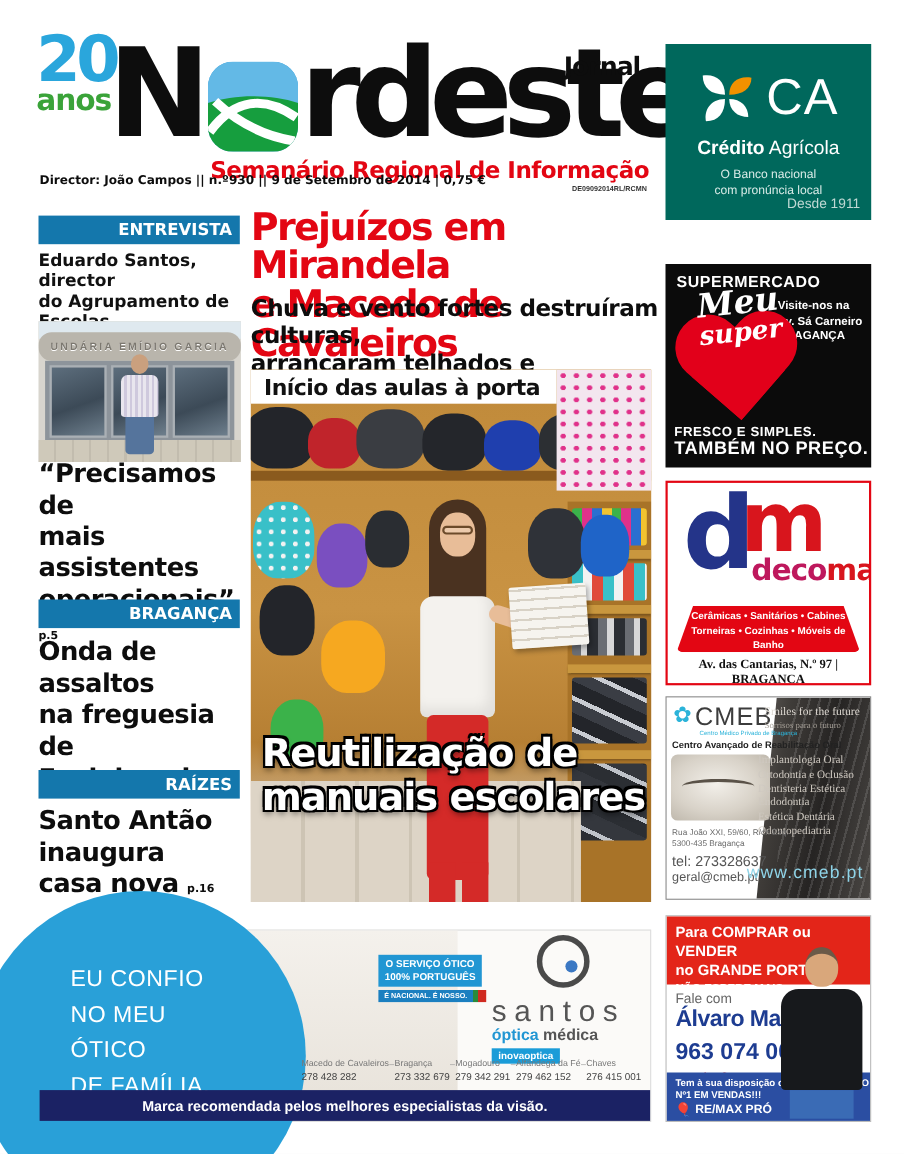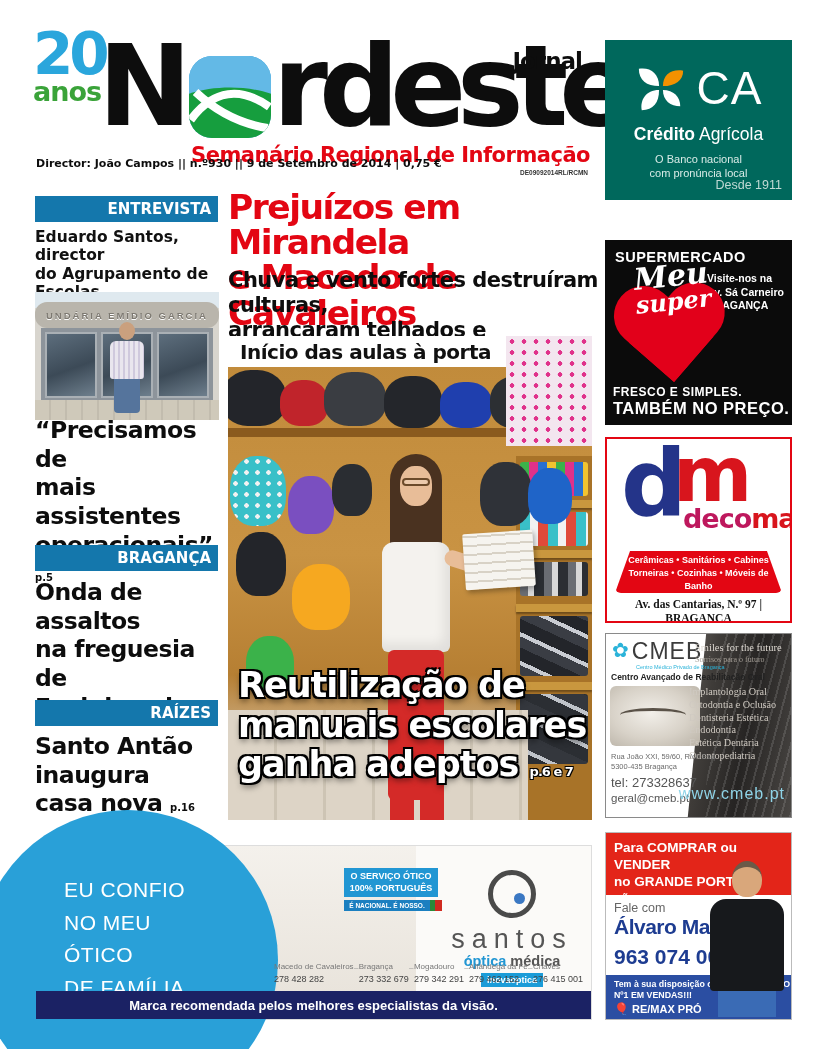--- a/index.html
+++ b/index.html
@@ -141,21 +141,21 @@
   .st-glass { position:absolute; left:114px; top:30px; width:56px; height:16px; display:flex; gap:4px; }
   .st-glass i { flex:1; border:3px solid #2b2b2b; border-radius:5px; background:rgba(255,255,255,.25); }
   .st-smile { position:absolute; left:132px; top:64px; width:22px; height:8px; border-bottom:3px solid #b0775a; border-radius:50%; }
   .st-shirt { position:absolute; left:84px; top:82px; width:118px; height:64px; background:#fdfdfd; clip-path:polygon(12% 100%, 22% 0, 78% 0, 88% 100%); }
   .st-circle { position:absolute; left:-58px; top:-36px; width:300px; height:300px; border-radius:50%; background:#29a0d8; }
   .st-circle-txt { position:absolute; left:28px; top:28px; color:#fff; font-size:21px; line-height:1.55; font-weight:normal; letter-spacing:0.5px; }
   .st-badge { position:absolute; left:308px; top:22px; width:94px; }
   .st-badge .b1 { background:#2196d3; color:#fff; font-weight:bold; font-size:9px; text-align:center; line-height:1.3; padding:3px 2px; }
   .st-badge .b2 { margin-top:3px; background:#1b7fc0; color:#fff; font-weight:bold; font-size:6.5px; text-align:center; padding:2px; position:relative; width:86px; }
   .st-flag { position:absolute; right:-12px; top:0; width:12px; height:100%; background:linear-gradient(90deg,#2a8a3a 0 40%, #d02a20 40% 100%); }
-  .st-logo { position:absolute; right:14px; top:24px; width:130px; text-align:center; }
+  .st-logo { position:absolute; right:14px; top:4px; width:130px; }
   .st-ring { width:48px; height:48px; border:5px solid #4a4a4a; border-radius:50%; margin:0 auto; position:relative; }
   .st-ring i { position:absolute; right:6px; top:18px; width:11px; height:11px; border-radius:50%; background:#3b78c3; }
   .st-word { font-size:27px; color:#555; letter-spacing:7px; margin-top:6px; }
   .st-sub { font-size:14.5px; margin-top:-2px; }
   .st-sub .blue { color:#2196d3; font-weight:bold; } .st-sub .gray { color:#555; font-weight:bold; }
   .st-group { display:inline-block; margin-top:4px; background:#1b9cd8; color:#fff; font-size:9px; font-weight:bold; padding:2px 6px; }
   .st-locs { position:absolute; left:238px; right:8px; top:116px; display:flex; justify-content:space-between; align-items:flex-start; }
   .st-loc { text-align:left; }
   .st-loc .c { font-size:8px; color:#777; }
   .st-loc .p { font-size:9px; color:#444; margin-top:3px; }
@@ -297,21 +297,20 @@
     </div>
     <div class="books"></div>
 
     <div class="kicker">
       <span>Início das aulas à porta</span>
     </div>
 
     <div class="overlay-title">
       <div>Reutilização de</div>
       <div>manuais escolares</div>
-      <div><span>ganha adeptos</span> <span class="overlay-pref">p.6 e 7</span></div>
     </div>
   </div>
 
   <div class="ad ad-ca">
     <div class="ca-row">
       <svg width="52" height="52" viewBox="0 0 54 54">
         <path d="M25,25 C25,11 15,5 4,7 C4,19 12,25 25,25 Z" fill="#ffffff"></path>
         <path d="M25,29 C11,29 5,40 7,50 C19,50 25,42 25,29 Z" fill="#ffffff"></path>
         <path d="M29,25 C29,13 38,7 50,9 C50,19 42,25 29,25 Z" fill="#f29100"></path>
         <path d="M29,29 C40,29 47,36 47,46 C37,46 29,40 29,29 Z" fill="#ffffff"></path>

